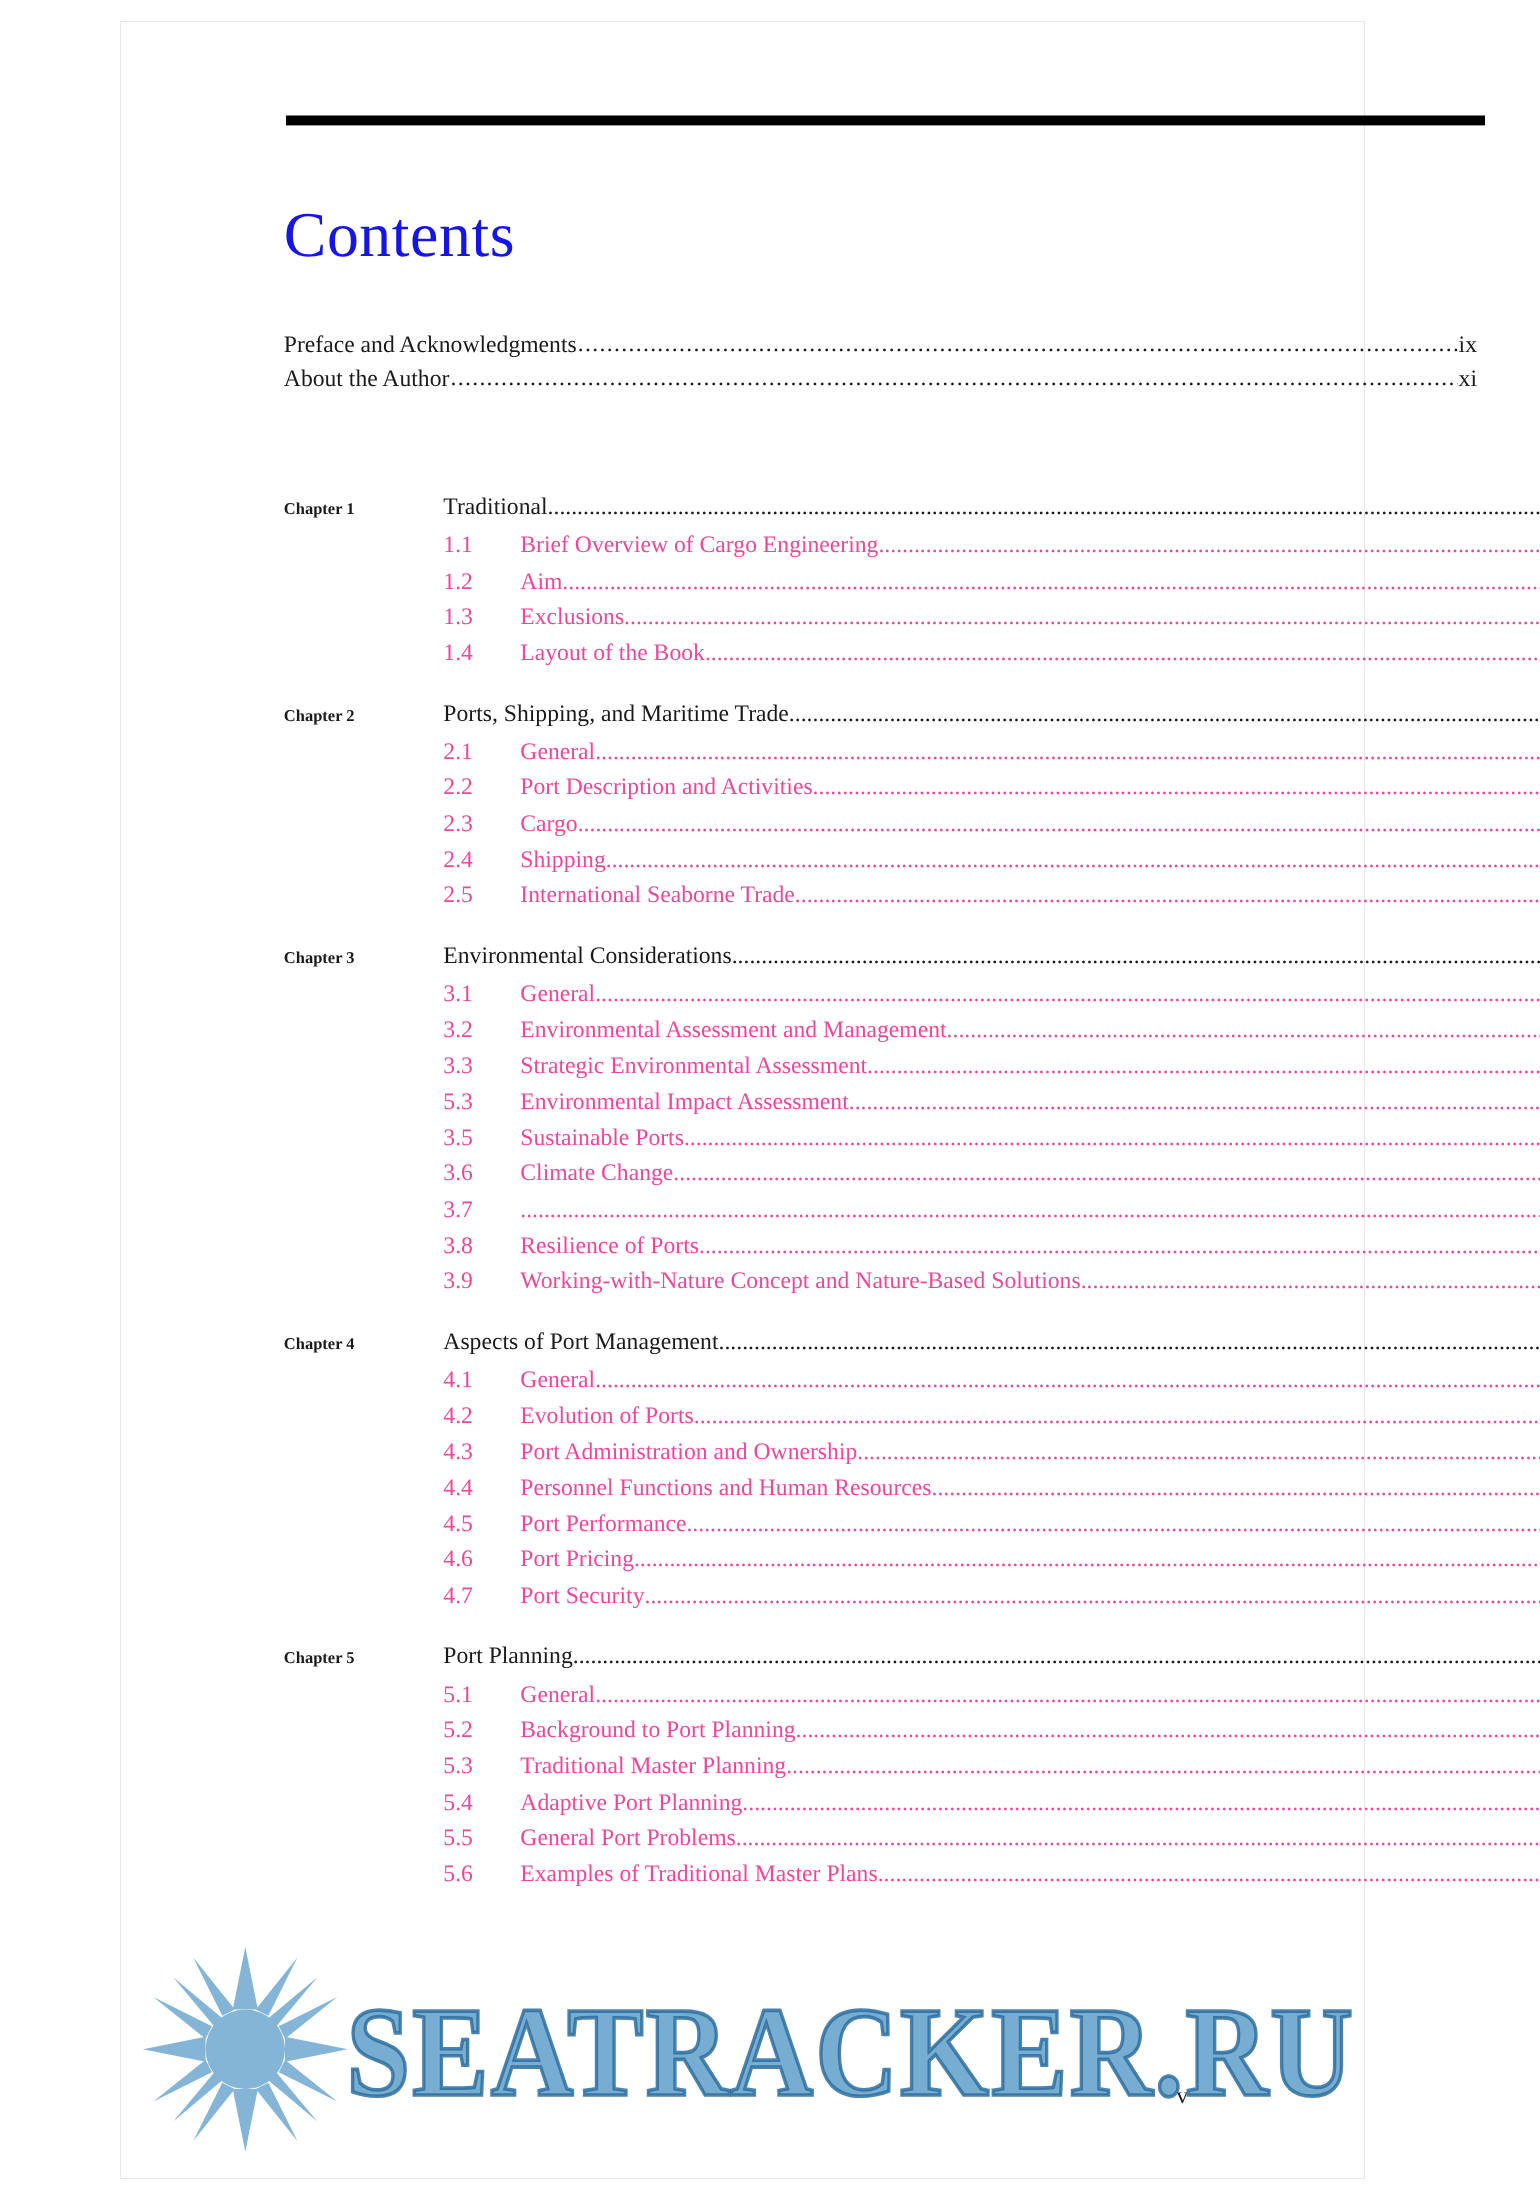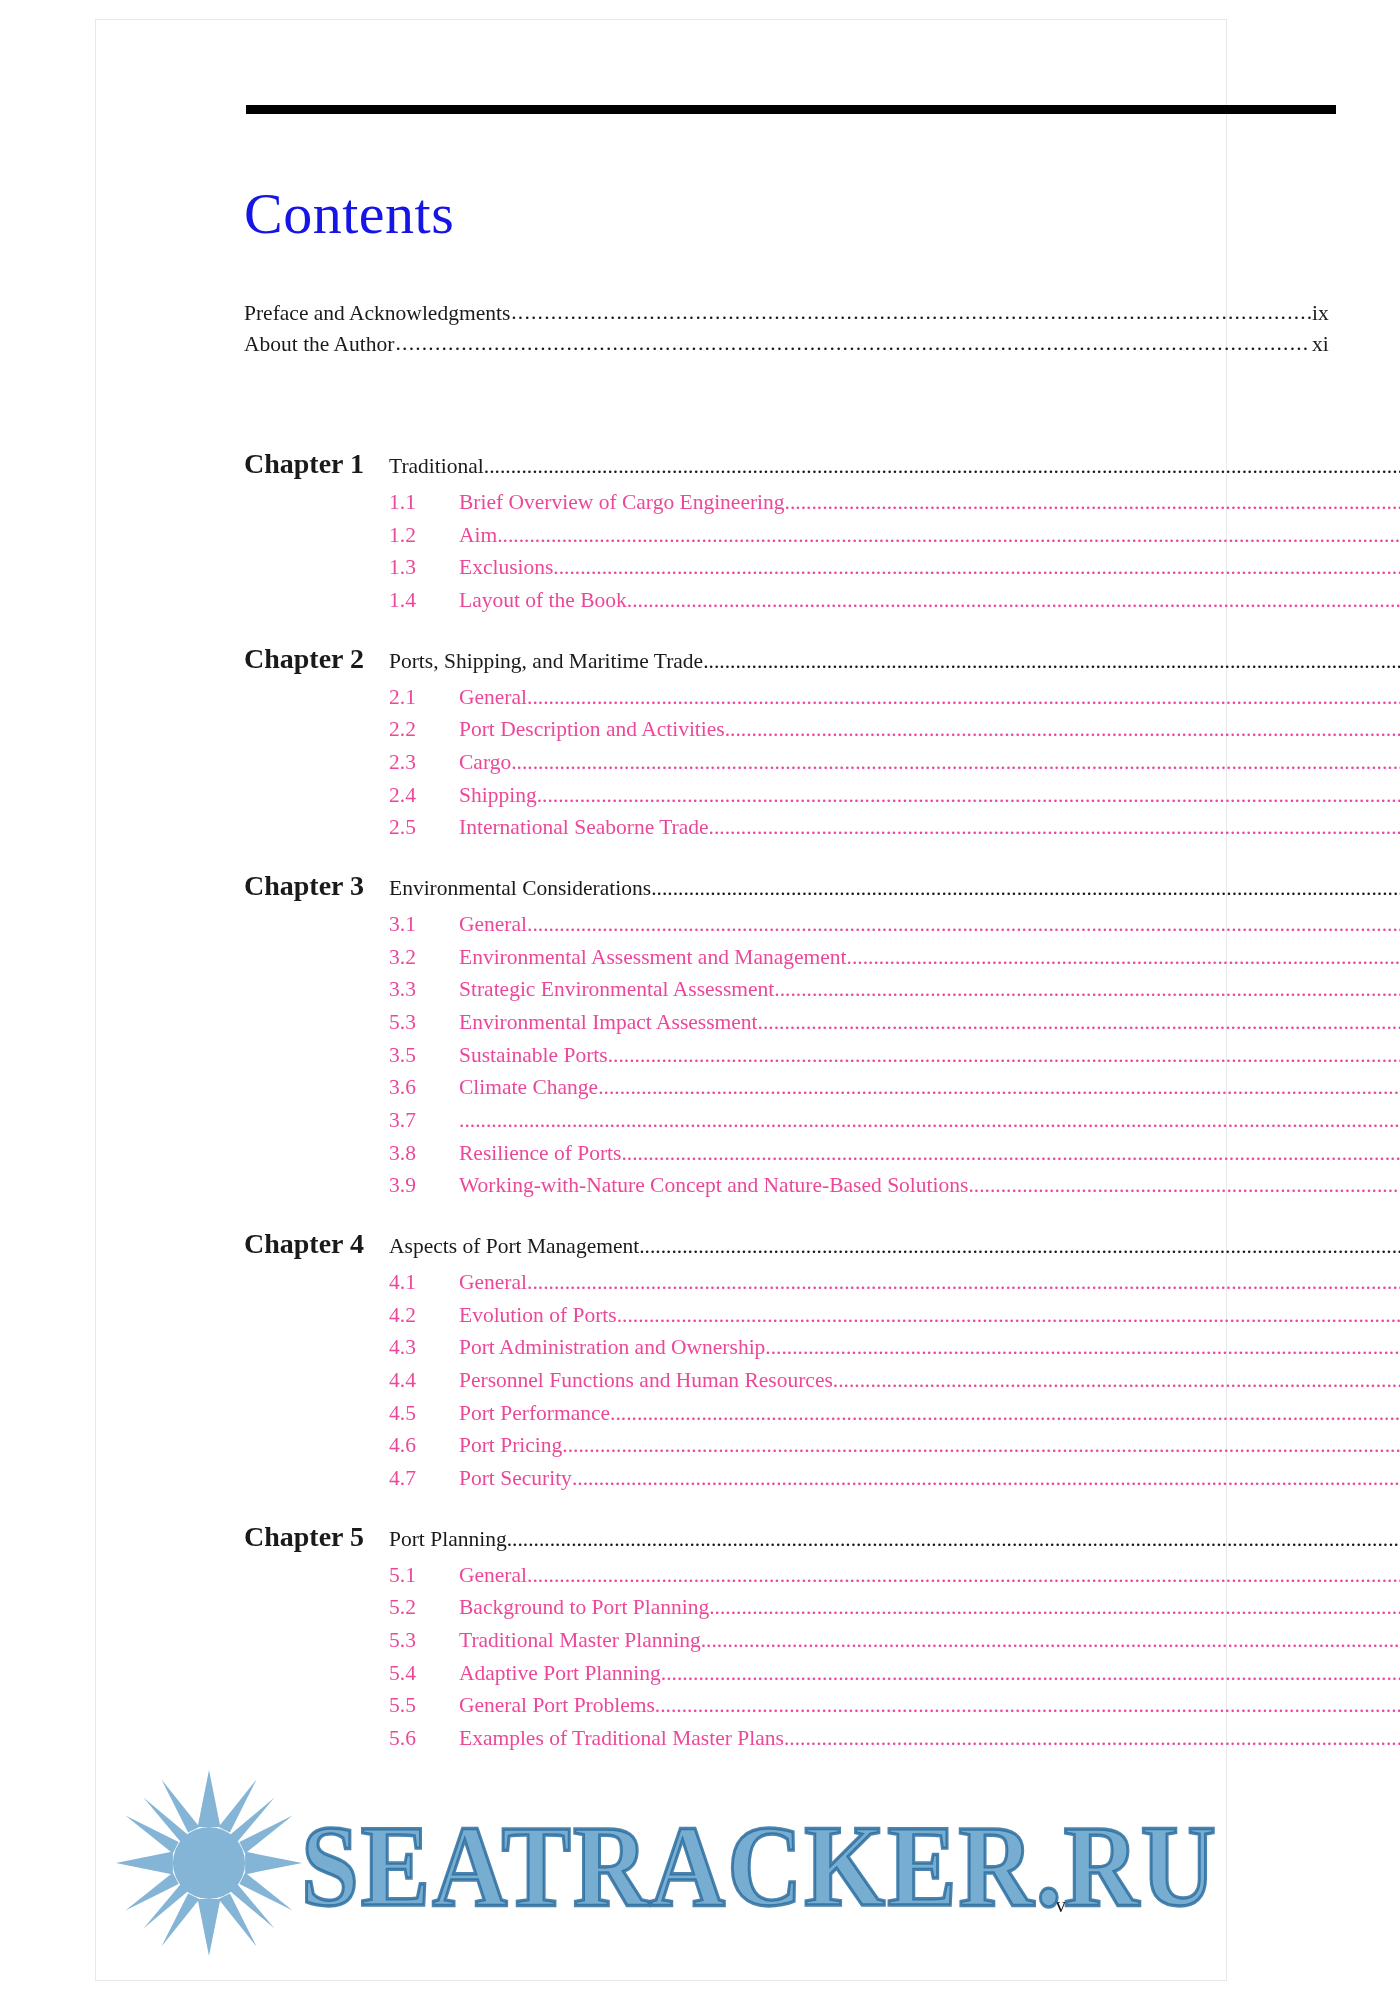--- a/index.html
+++ b/index.html
@@ -10,21 +10,21 @@
   .page {
     position: relative;
     width: 1400px;
     height: 2000px;
     background: #ffffff;
     overflow: hidden;
     font-family: "Liberation Serif", serif;
   }
   .sheet {
     position: absolute;
-    left: 96px;
+    left: 110px;
     top: 20px;
     width: 1130px;
     height: 1960px;
     background: #ffffff;
     box-shadow: 0 0 0 1px #e8e8e8;
   }
   .top-rule {
     position: absolute;
     left: 150px;
     top: 85px;
@@ -84,21 +84,21 @@
   .chapter-head {
     display: flex;
     align-items: baseline;
     font-size: 21.5px;
     color: #1a1a1a;
     white-space: nowrap;
   }
   .chapter-head .ch-label {
     flex: 0 0 145px;
     font-weight: bold;
-    font-size: 28px;
+    font-size: 15px;
   }
   .chapter-head .ch-title {
     flex: 0 0 auto;
   }
   .sections {
     margin-top: 6px;
   }
   .section-line {
     display: flex;
     align-items: baseline;

